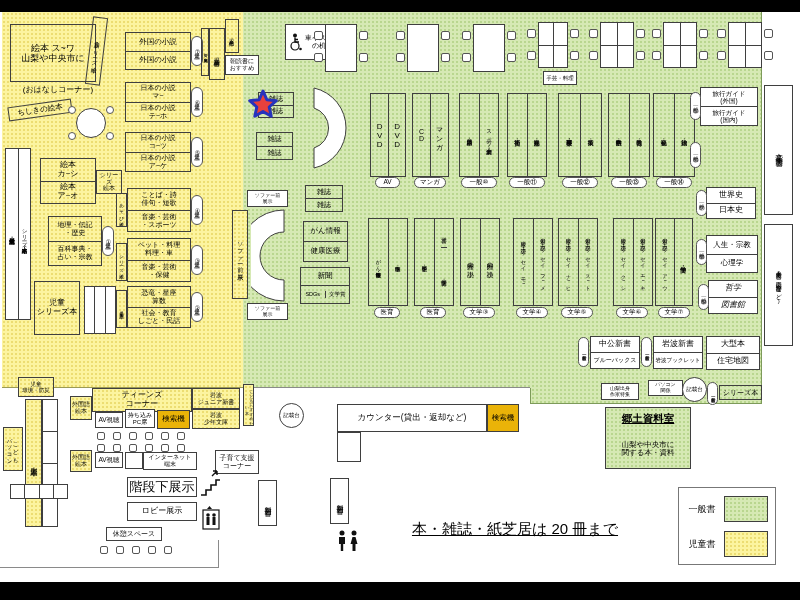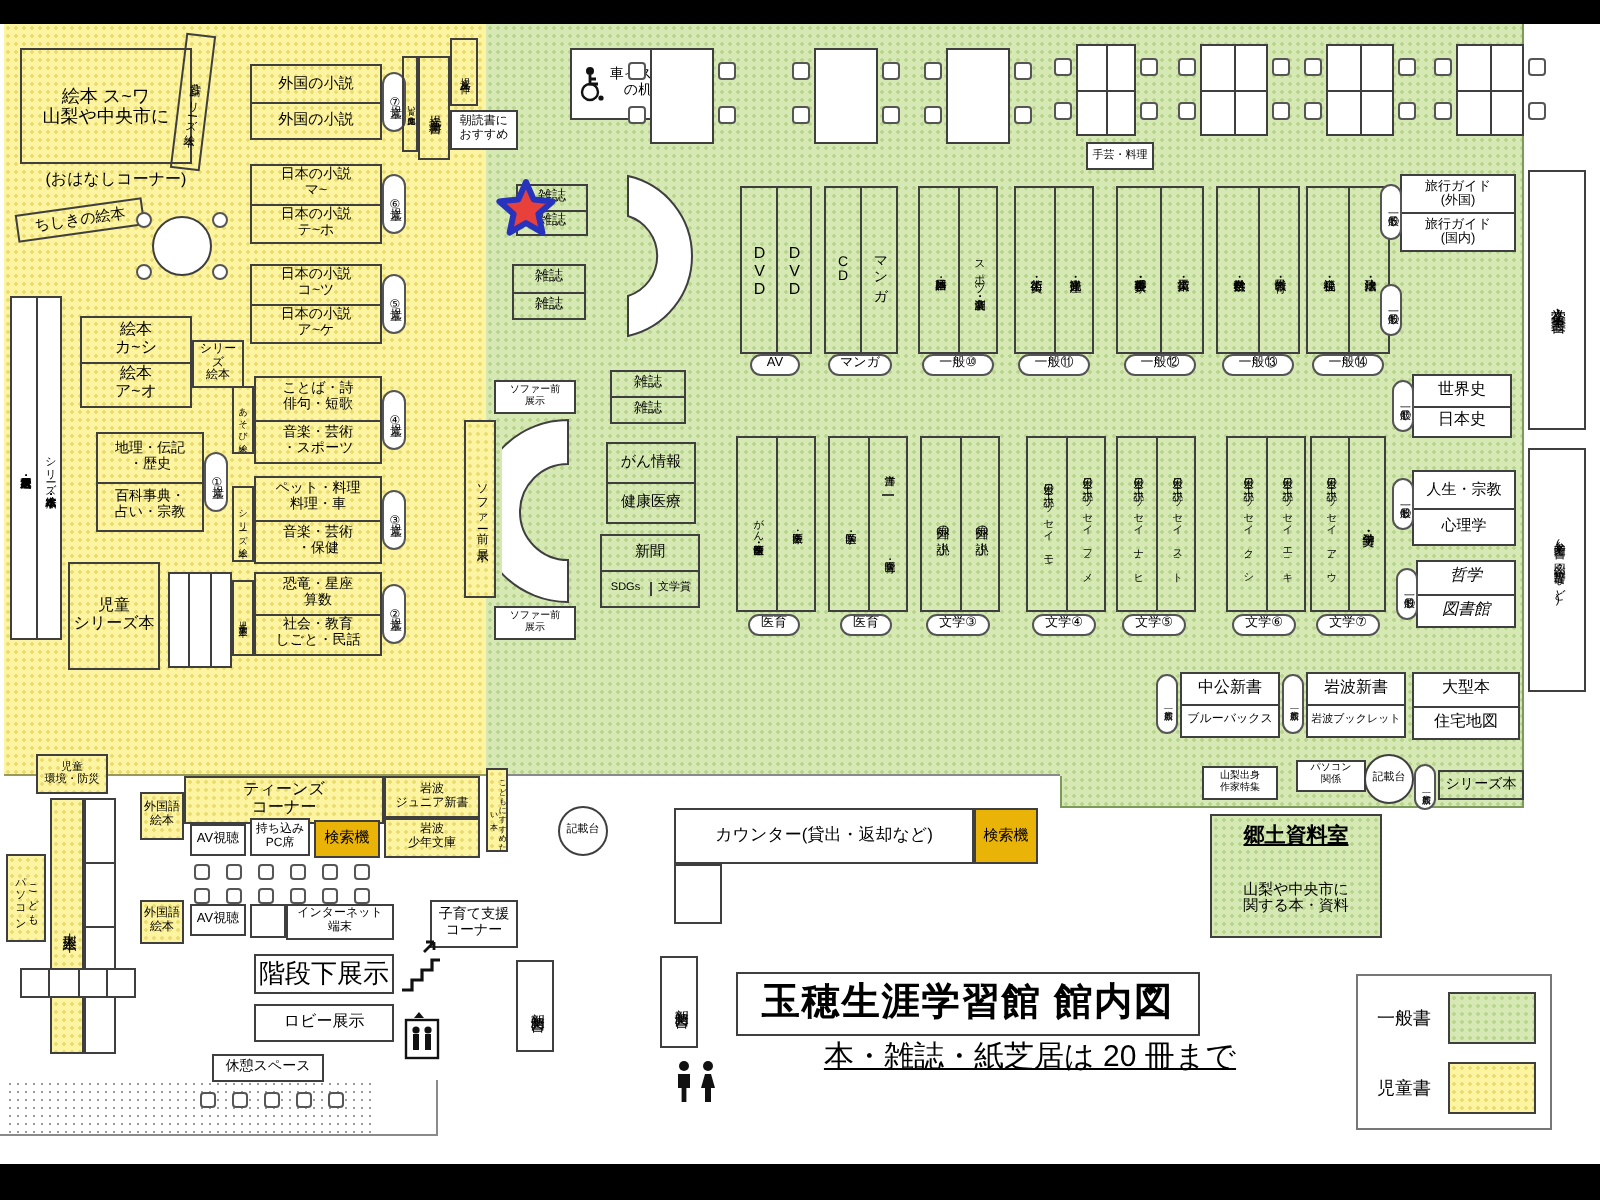--- a/index.html
+++ b/index.html
@@ -472,21 +472,20 @@
 
   <div class="b w v" style="left:258px;top:480px;width:19px;height:46px;font-size:7px;">新刊図書</div>
   <div class="b w v" style="left:330px;top:478px;width:19px;height:46px;font-size:7px;">新刊図書</div>
   <svg class="abs" style="left:335px;top:530px;" width="26" height="22" viewBox="0 0 26 22">
     <circle cx="7" cy="3" r="2.5" fill="#111"></circle>
       <path d="M4,7 h6 v7 h-1.8 v7 h-2.4 v-7 H4 z" fill="#111"></path>
     <circle cx="19" cy="3" r="2.5" fill="#111"></circle>
       <path d="M15.5,14 l2,-7 h3 l2,7 h-2 v7 h-3 v-7 z" fill="#111"></path>
   </svg>
 
-  <div class="b w" style="left:368px;top:486px;width:232px;height:32px;font-size:19px;font-weight:bold;border-width:1.5px;letter-spacing:1px;">玉穂生涯学習館 館内図</div>
   <div class="lbl" style="left:380px;top:518px;width:270px;height:22px;font-size:15px;text-decoration:underline;">本・雑誌・紙芝居は 20 冊まで</div>
 
   <div class="b w" style="left:678px;top:487px;width:98px;height:78px;border-color:#777;"></div>
   <div class="lbl" style="left:684px;top:501px;width:36px;height:16px;font-size:9px;">一般書</div>
   <div class="b gp" style="left:724px;top:496px;width:44px;height:26px;"></div>
   <div class="lbl" style="left:684px;top:536px;width:36px;height:16px;font-size:9px;">児童書</div>
   <div class="b yp" style="left:724px;top:531px;width:44px;height:26px;"></div>
 </div>
 
 </body></html>

